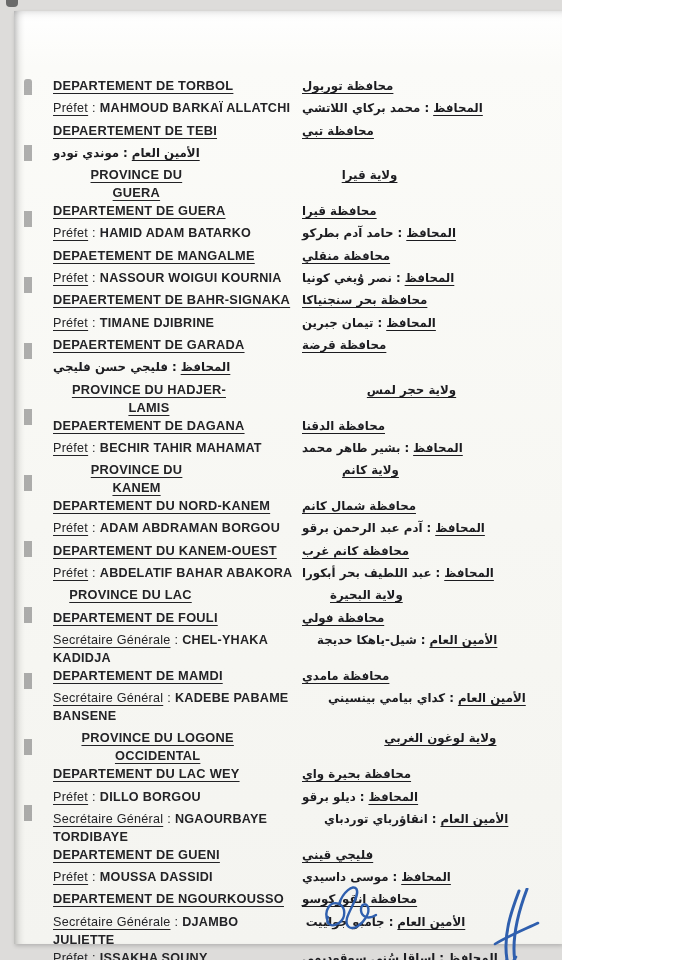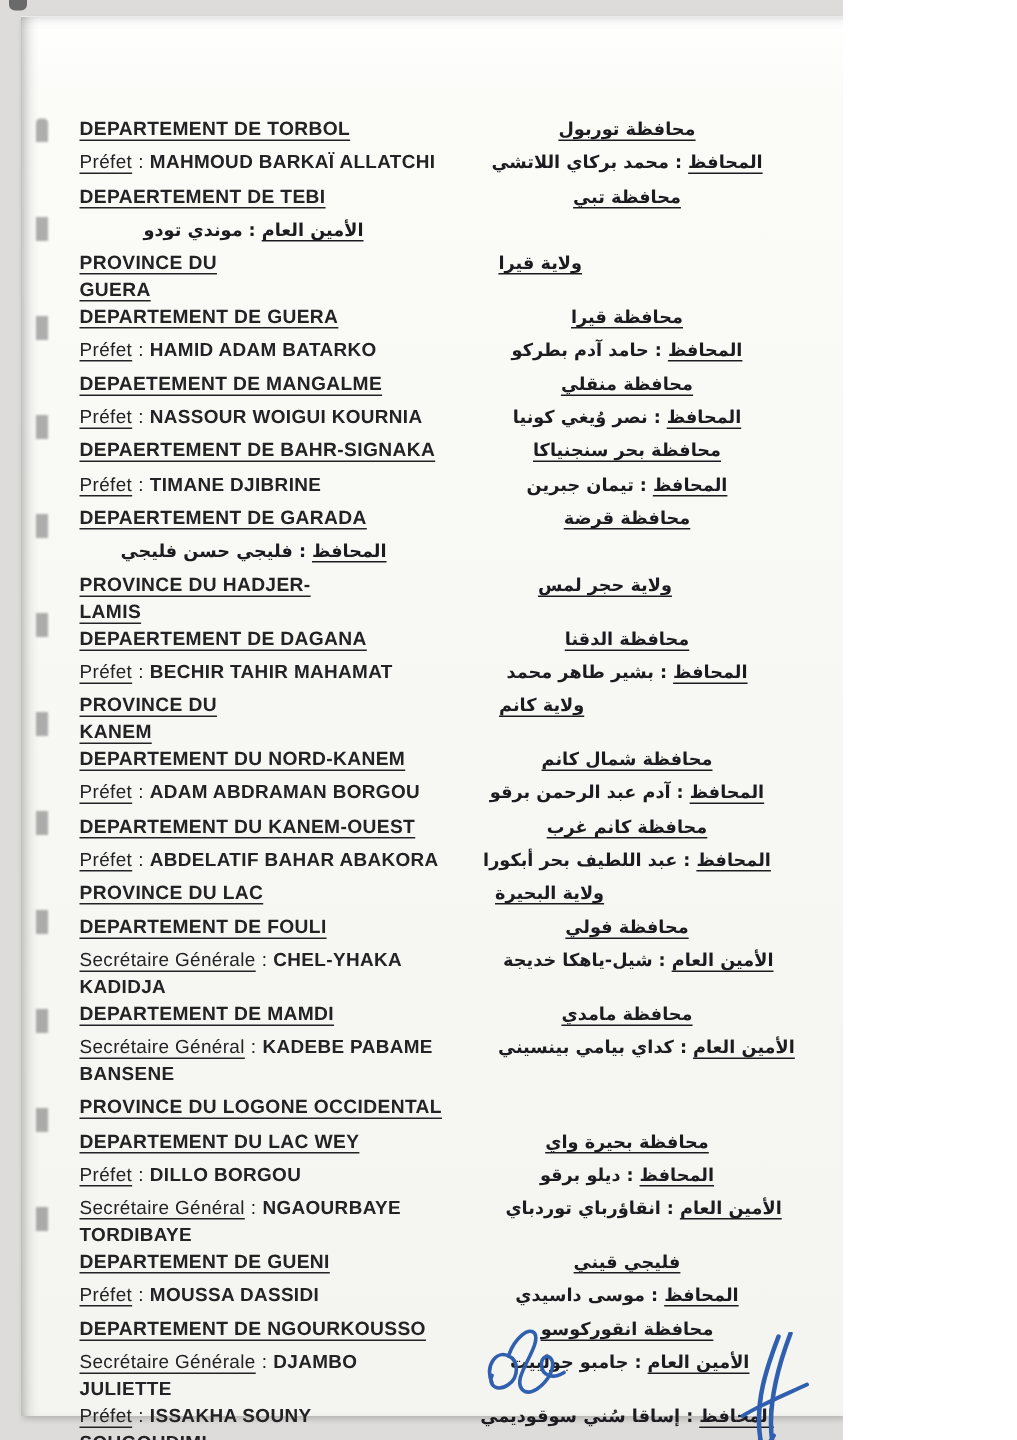--- a/index.html
+++ b/index.html
@@ -28,30 +28,30 @@
   }
 
   .content{
     position:absolute;left:39px;right:28px;top:66px;
     color:var(--text);
   }
 
   .row{display:flex;align-items:flex-start;min-height:22.3px;}
   .row.tall{min-height:40px;}
   .fr{flex:1 1 auto;padding-right:6px;font-size:12.6px;letter-spacing:.25px;line-height:18px;}
-  .ar{width:232px;direction:rtl;text-align:center;font-family:"DejaVu Sans",sans-serif;
+  .ar{width:232px;direction:rtl;text-align:left;font-family:"DejaVu Sans",sans-serif;
       font-size:11.8px;font-weight:bold;line-height:18px;color:#1c1c20;}
 
   .u{text-decoration:underline;text-underline-offset:3px;text-decoration-thickness:1.2px;}
   .head{font-weight:bold;}
   .fr .head{font-size:12.8px;}
   .name{font-weight:bold;}
   .sep{padding:0 4px;}
 
-  .row.province .fr{text-align:left;padding-right:110px;}
+  .row.province .fr{text-align:center;padding-right:110px;margin-left:16px;}
   .row.province .ar{text-align:left;padding-left:28px;}
   .row.tall .fr{max-width:322px;}
 
   
   .sig{position:absolute;color:var(--sig);}
   .sig-1{left:318px;top:882px;}
   .sig-2{left:486px;top:888px;}
 
   
   .badge{
@@ -179,20 +179,21 @@
         <div class="row dept">
           <div class="fr"><span class="head u">DEPARTEMENT DE MAMDI</span></div>
           <div class="ar"><span class="head u">محافظة مامدي</span></div>
         </div>
         <div class="row official tall">
           <div class="fr"><span class="u">Secrétaire Général</span><span class="sep">:</span><span class="name">KADEBE PABAME BANSENE</span></div>
           <div class="ar"><span class="u">الأمين العام</span><span class="sep">:</span><span class="name">كداي بيامي بينسيني</span></div>
         </div>
         <div class="row province">
           <div class="fr"><span class="head u">PROVINCE DU LOGONE OCCIDENTAL</span></div>
+          <div class="ar"><span class="head u">ولاية لوغون الغربي</span></div>
         </div>
         <div class="row dept">
           <div class="fr"><span class="head u">DEPARTEMENT DU LAC WEY</span></div>
           <div class="ar"><span class="head u">محافظة بحيرة واي</span></div>
         </div>
         <div class="row official">
           <div class="fr"><span class="u">Préfet</span><span class="sep">:</span><span class="name">DILLO BORGOU</span></div>
           <div class="ar"><span class="u">المحافظ</span><span class="sep">:</span><span class="name">ديلو برقو</span></div>
         </div>
         <div class="row official">

